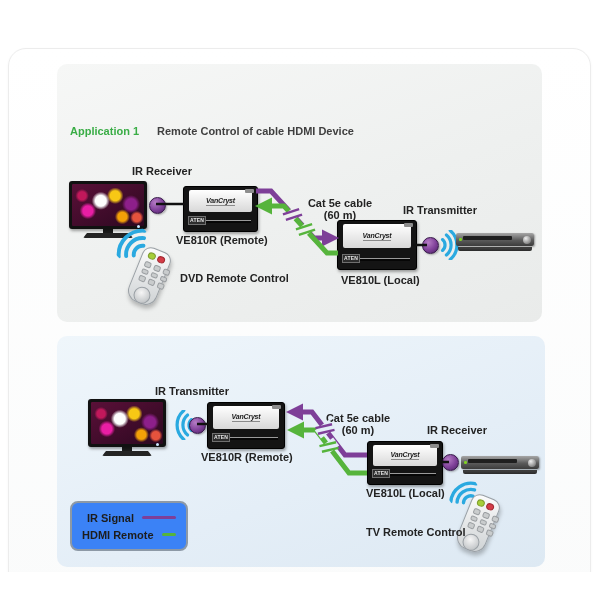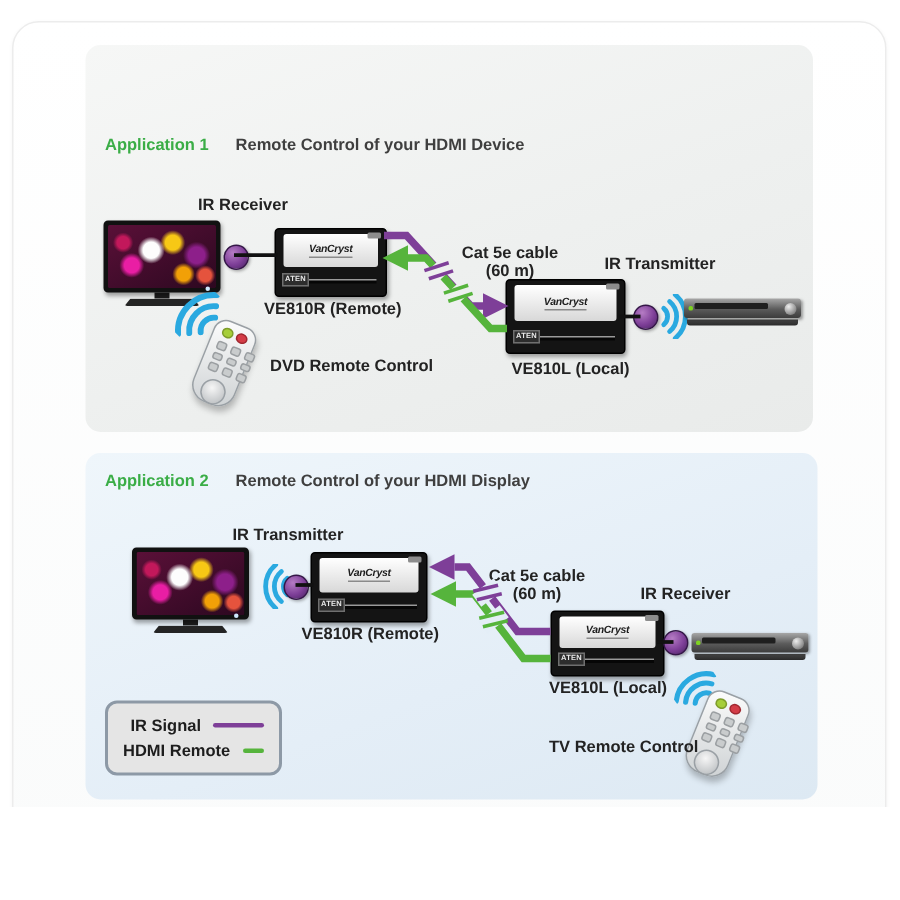--- a/index.html
+++ b/index.html
@@ -1,17 +1,17 @@
 <!DOCTYPE html>
 <html style="--ir_signal: #7e3f98; --hdmi_signal: #56b43c; --accent_green: #3aad46; --wave_blue: #2aa9e0;"><head>
 <meta charset="utf-8">
 <style>
   html,body{margin:0;padding:0;background:#fff;}
   .stage{position:relative;width:600px;height:538px;background:#fff;overflow:hidden;
-         font-family:"Liberation Sans",sans-serif;-webkit-font-smoothing:antialiased;}
+         font-family:"Liberation Sans",sans-serif;margin-top:34px;-webkit-font-smoothing:antialiased;}
   .card{position:absolute;left:8px;top:14px;width:581px;height:566px;border-radius:18px;
         background:linear-gradient(180deg,#ffffff,#fafbfb);border:1px solid #ececec;
         box-shadow:0 1px 3px rgba(0,0,0,0.04);}
   .panel{position:absolute;border-radius:10px;}
   .panel-1{left:57px;top:30px;width:485px;height:258px;
            background:linear-gradient(160deg,#f6f7f6 0%,#eef0ef 55%,#e9ebea 100%);}
   .panel-2{left:57px;top:302px;width:488px;height:231px;
            background:linear-gradient(160deg,#eff6fb 0%,#e4eef7 60%,#dde9f3 100%);}
   .heading{position:absolute;display:flex;gap:18px;font-size:11px;font-weight:bold;white-space:nowrap;}
   .heading .app{color:var(--accent_green,#3aad46);}
@@ -69,41 +69,41 @@
   
   .dvd{position:absolute;width:78px;}
   .dvd .body{height:13px;background:linear-gradient(180deg,#a7a7a7,#5b5b5b 55%,#3c3c3c);border-radius:2px;position:relative;
              box-shadow:1px 1px 2px rgba(0,0,0,0.35);}
   .dvd .tray{position:absolute;left:7px;right:22px;top:3px;height:4px;background:#1f1f1f;border-radius:1px;}
   .dvd .knob{position:absolute;right:3px;top:2.5px;width:8px;height:8px;border-radius:50%;
              background:radial-gradient(circle at 35% 30%,#eee,#5e5e5e);}
   .dvd .led{position:absolute;left:3px;top:5px;width:2.5px;height:2.5px;border-radius:50%;background:#7ed321;}
   .dvd .foot{height:3.5px;background:linear-gradient(180deg,#474747,#2a2a2a);margin:1px 2px 0;border-radius:0 0 2px 2px;}
   
-  .legend{position:absolute;left:70px;top:467px;width:118px;height:50px;background:#e5e5e5;
+  .legend{position:absolute;left:70px;top:467px;width:118px;height:50px;background:#3b82f6;
           border:2px solid #8d99a6;border-radius:8px;box-sizing:border-box;
           display:flex;flex-direction:column;justify-content:center;gap:5px;padding:4px 10px;}
   .legend .row{display:flex;align-items:center;gap:8px;}
   .legend .row span{flex:1;text-align:right;font-size:11px;font-weight:bold;color:#1d1d1d;white-space:nowrap;}
   .legend .sw{width:34px;height:3.5px;border-radius:2px;}
   .sw-ir{background:var(--ir_signal,#7e3f98);}
   .sw-hdmi{background:var(--hdmi_signal,#56b43c);}
   .overlay{position:absolute;left:0;top:0;pointer-events:none;}
 </style>
 </head>
 <body>
 
 <div class="stage">
   <div class="card"></div>
 
   <div class="panel panel-1"></div>
 
   <div class="heading" style="left:70px;top:91px;">
     <span class="app">Application 1</span>
-    <span class="sub">Remote Control of your HDMI Device</span>
+    <span class="sub">Remote Control of cable HDMI Device</span>
   </div>
 
   <div class="lbl" style="left:132px;top:131px;">IR Receiver</div>
 
   <div class="tv" style="left:69px;top:147px;">
     <div class="frame">
       <div class="screen"></div>
       <div class="led"></div>
     </div>
     <div class="neck"></div>
@@ -180,24 +180,20 @@
     <div class="body">
       <div class="tray"></div>
       <div class="knob"></div>
       <div class="led"></div>
     </div>
     <div class="foot"></div>
   </div>
 
   <div class="panel panel-2"></div>
 
-  <div class="heading" style="left:70px;top:315px;">
-    <span class="app">Application 2</span>
-    <span class="sub">Remote Control of your HDMI Display</span>
-  </div>
 
   <div class="lbl" style="left:155px;top:351px;">IR Transmitter</div>
 
   <div class="tv" style="left:88px;top:365px;">
     <div class="frame">
       <div class="screen"></div>
       <div class="led"></div>
     </div>
     <div class="neck"></div>
     <div class="base"></div>

